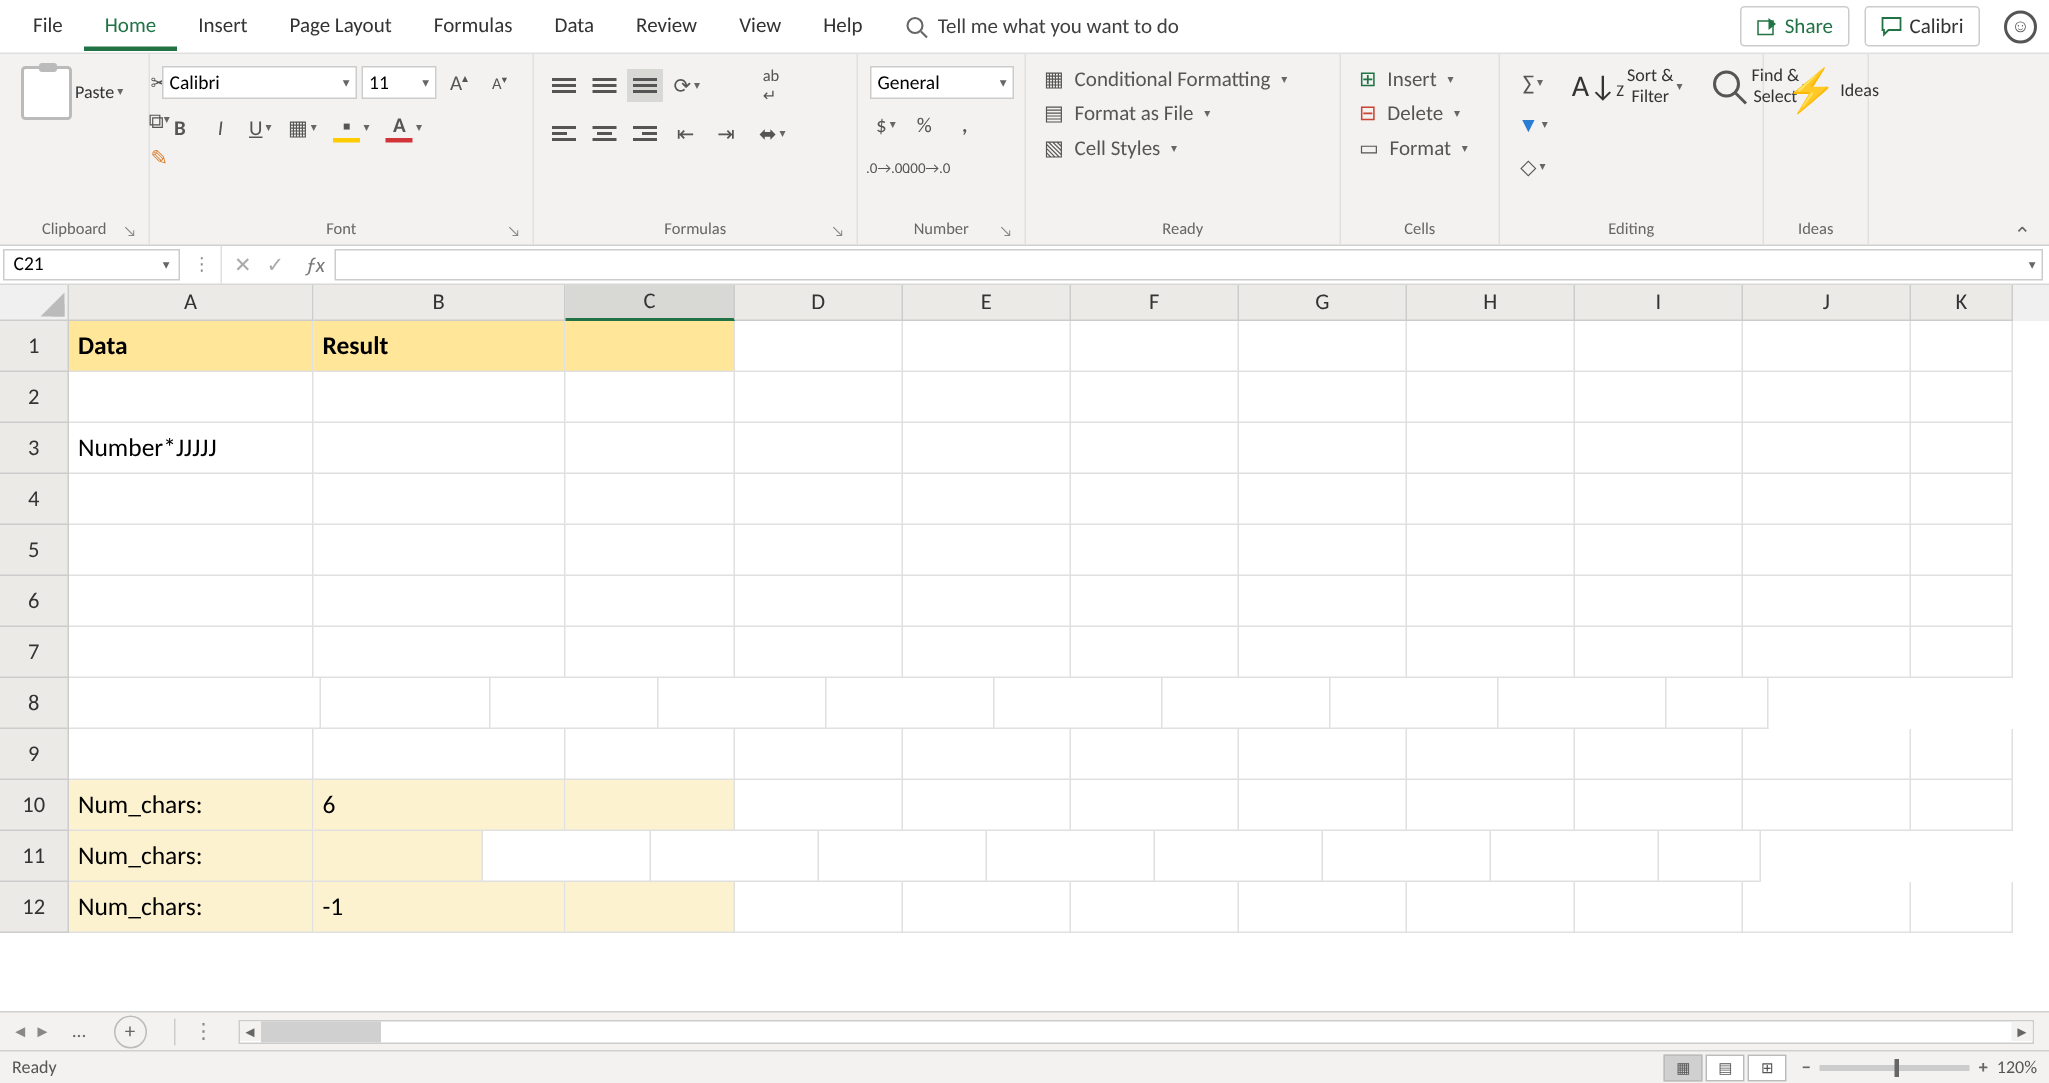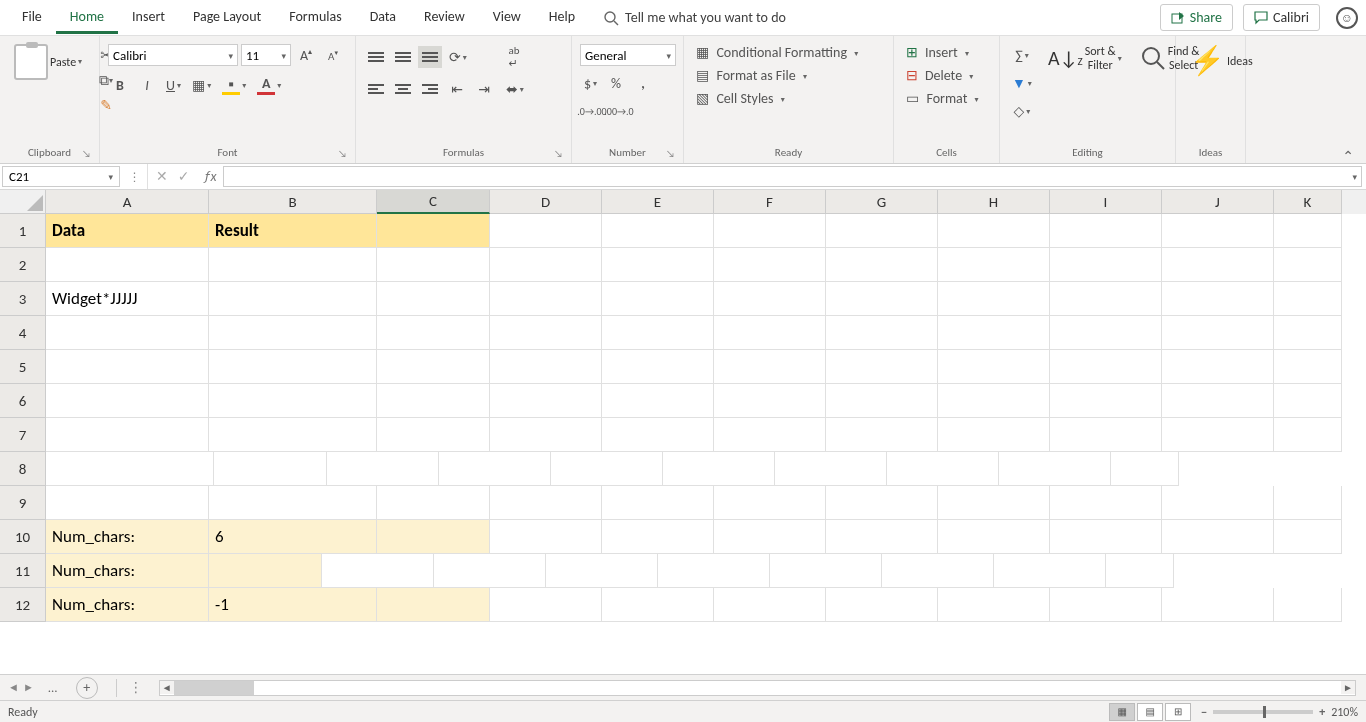--- a/index.html
+++ b/index.html
@@ -459,21 +459,21 @@
         <div class="cell" style="width: 112px;"></div>
         <div class="cell" style="width: 112px;"></div>
         <div class="cell" style="width: 112px;"></div>
         <div class="cell" style="width: 112px;"></div>
         <div class="cell" style="width: 112px;"></div>
         <div class="cell" style="width: 112px;"></div>
         <div class="cell" style="width: 112px;"></div>
         <div class="cell" style="width: 68px;"></div>
       </div>
       <div class="cell-row">
-        <div class="cell" style="width: 163px;">Widget*JJJJJ</div>
+        <div class="cell" style="width: 163px;">Number*JJJJJ</div>
         <div class="cell" style="width: 168px;"></div>
         <div class="cell" style="width: 113px;"></div>
         <div class="cell" style="width: 112px;"></div>
         <div class="cell" style="width: 112px;"></div>
         <div class="cell" style="width: 112px;"></div>
         <div class="cell" style="width: 112px;"></div>
         <div class="cell" style="width: 112px;"></div>
         <div class="cell" style="width: 112px;"></div>
         <div class="cell" style="width: 112px;"></div>
         <div class="cell" style="width: 68px;"></div>
@@ -622,15 +622,15 @@
         <span>▤</span>
       </div>
     <div class="view-btn">
         <span>⊞</span>
       </div>
   </div>
   <div class="zoom">
     <span class="zoom-btn">−</span>
     <div class="slider"></div>
     <span class="zoom-btn">+</span>
-    <span>210%</span>
+    <span>120%</span>
   </div>
 </div>
 
 </body></html>

